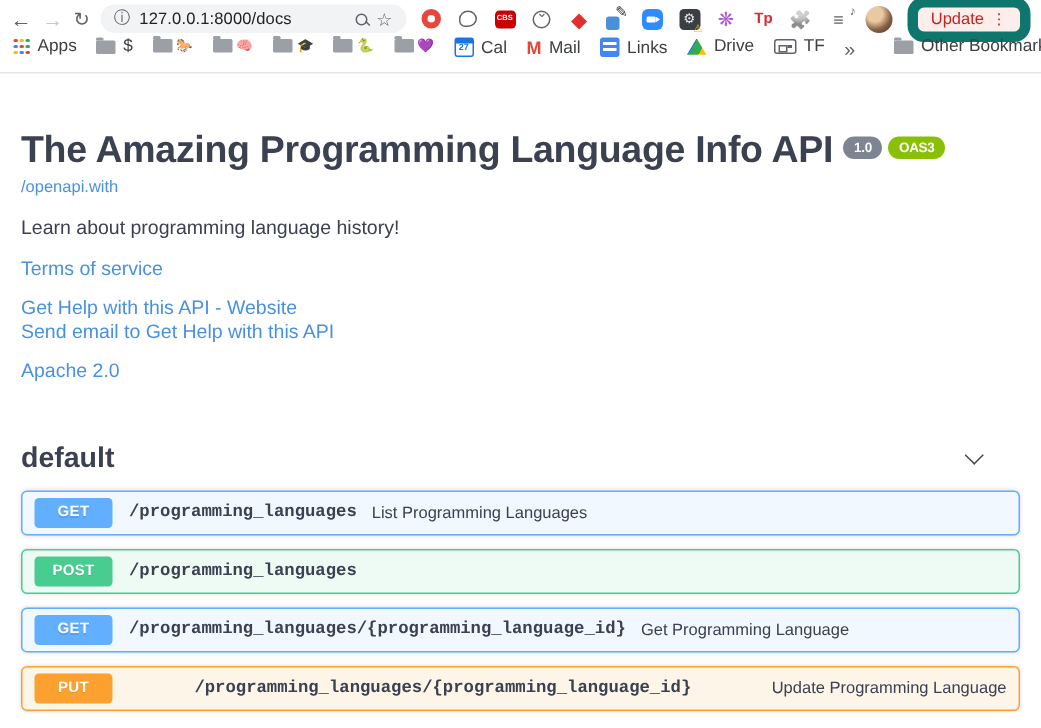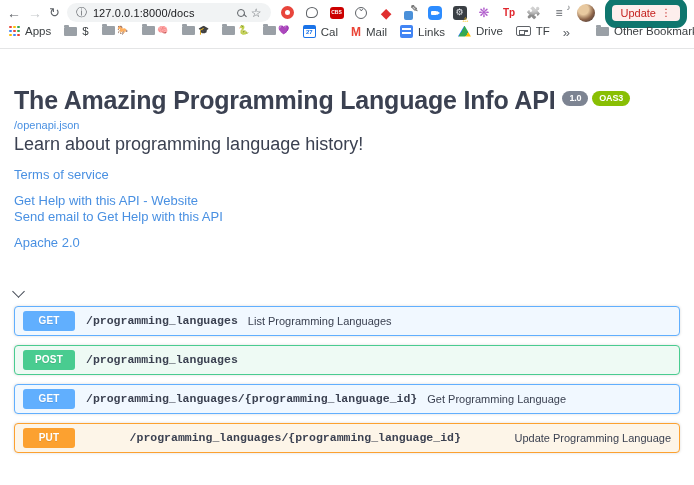--- a/index.html
+++ b/index.html
@@ -85,21 +85,21 @@
   .page { padding:37px 14px 0; }
   .api-title {
     margin:0; display:flex; align-items:flex-start; gap:7px;
     font-size:25px; font-weight:bold; color:#3b4151; letter-spacing:-.2px;
   }
   .badges { display:flex; gap:4px; margin-top:5px; }
   .badge { font-size:9px; font-weight:bold; color:#fff; padding:2px 7px; border-radius:10px; line-height:1.2; }
   .badge-version { background:#7d8492; }
   .badge-oas { background:#89bf04; }
   .spec-link { display:inline-block; margin-top:3px; font-size:11px; color:#4990e2; text-decoration:none; }
-  .description { margin-top:1px; font-size:18px; color:#3b4151; }
+  .description { margin-top:11px; font-size:13px; color:#3b4151; }
   .info-links { margin-top:12px; font-size:13px; line-height:1.28; }
   .info-links a { color:#4990e2; text-decoration:none; display:block; }
   .link-terms { margin-bottom:9px; }
   .link-license { margin-top:9px; }
 
   .section-header {
     margin-top:33px; padding:6px 0 10px;
     display:flex; align-items:center; justify-content:space-between;
   }
   .section-title { font-size:19px; font-weight:bold; color:#3b4151; }
@@ -246,32 +246,33 @@
 
 <div class="page">
 
   <h1 class="api-title">
     <span>The Amazing Programming Language Info API</span>
     <span class="badges">
       <span class="badge badge-version">1.0</span>
       <span class="badge badge-oas">OAS3</span>
     </span>
   </h1>
-  <a class="spec-link">/openapi.json</a>
+  <a class="spec-link">/openapi.with</a>
 
   <div class="description">Learn about programming language history!</div>
 
   <div class="info-links">
     <a class="link-terms">Terms of service</a>
     <a>Get Help with this API - Website</a>
     <a>Send email to Get Help with this API</a>
     <a class="link-license">Apache 2.0</a>
   </div>
 
   <div class="section-header">
+    <span class="section-title">default</span>
     <span class="chevron-down"></span>
   </div>
 
   <div class="oplist">
 
     <div class="op op-get">
       <span class="method">GET</span>
       <span class="path">/programming_languages</span>
       <span class="summary">List Programming Languages</span>
     </div>

